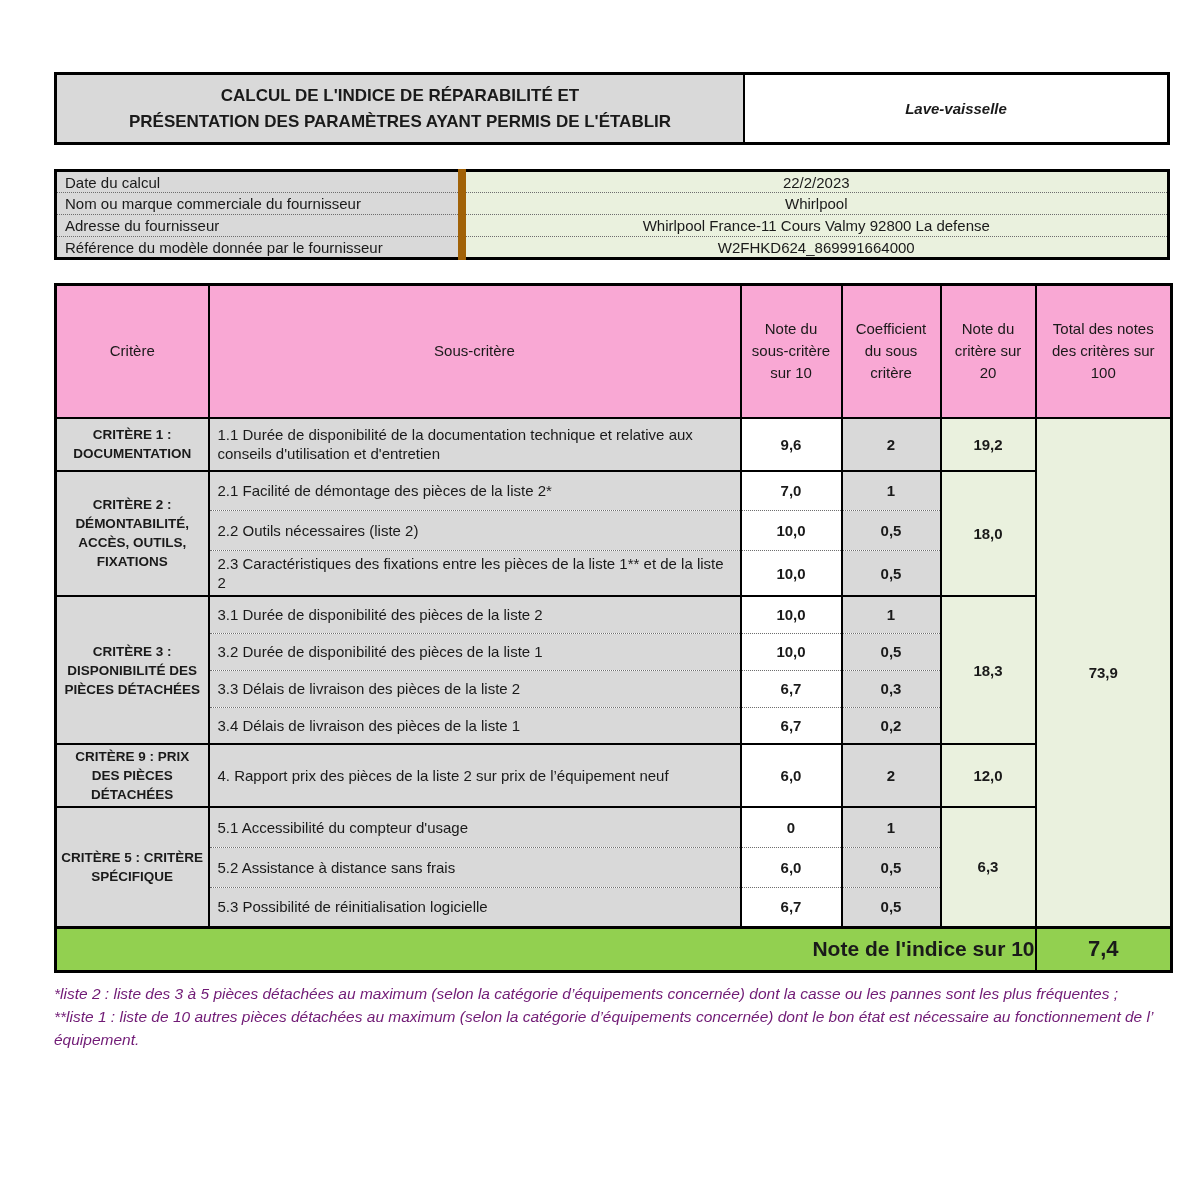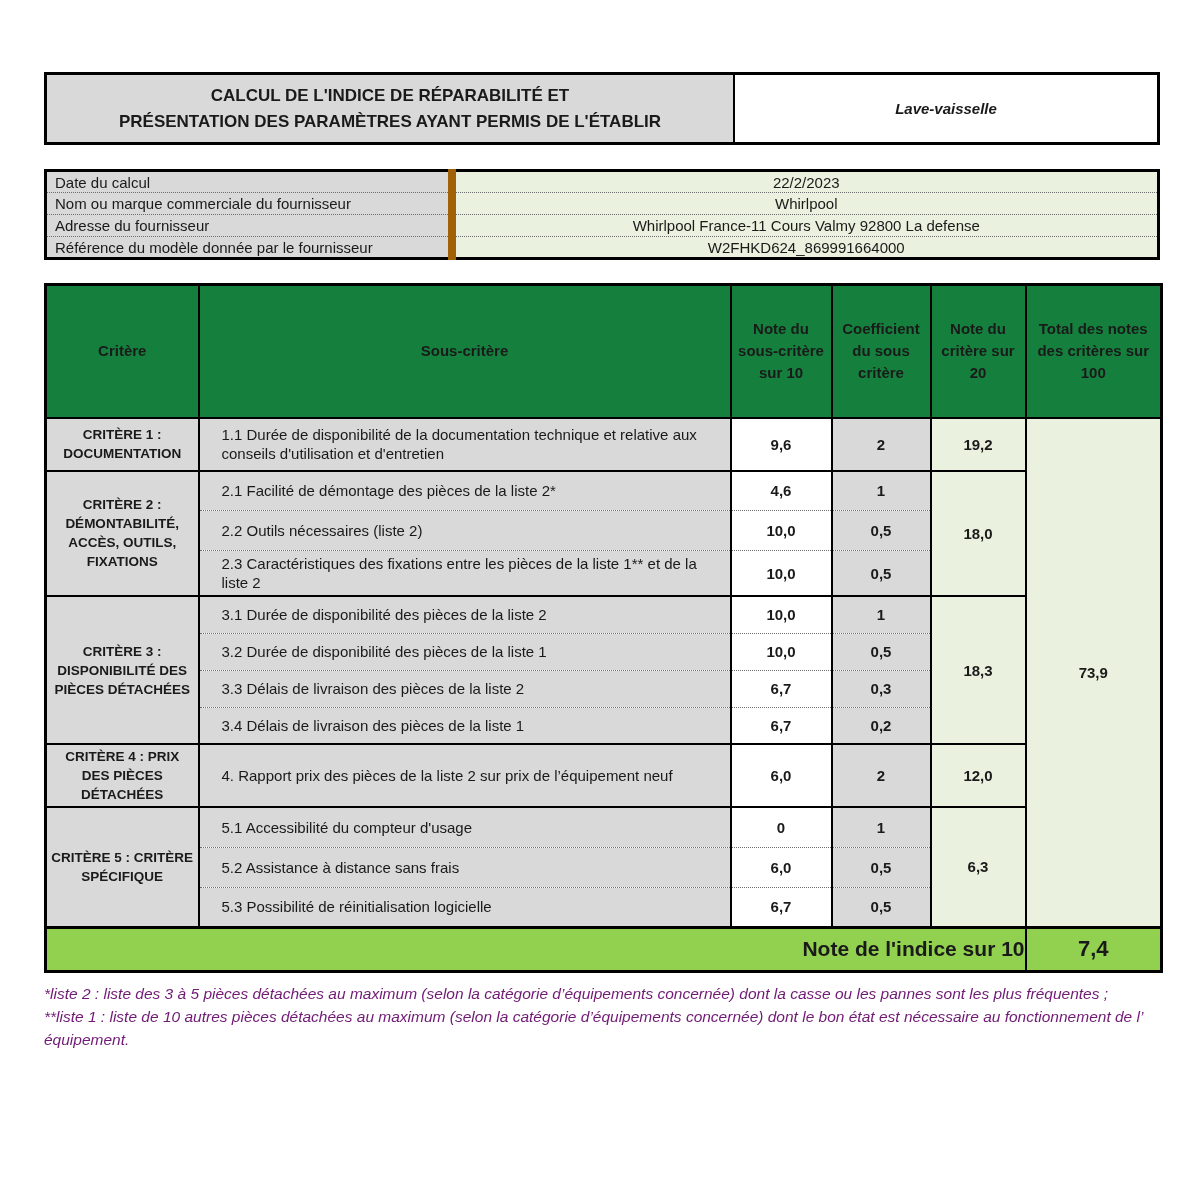--- a/index.html
+++ b/index.html
@@ -5,21 +5,21 @@
   * { margin: 0; padding: 0; box-sizing: border-box; }
   html, body { background: #ffffff; }
   body {
     width: 1200px; height: 1200px;
     font-family: "Liberation Sans", sans-serif;
     color: #1a1a1a;
     position: relative;
   }
   .content {
     position: absolute;
-    left: 44px; top: 72px;
+    left: 54px; top: 72px;
     width: 1116px;
   }
 
   
   .header-box {
     display: flex;
     border: 3px solid #000;
     height: 73px;
   }
   .header-title-cell {
@@ -80,42 +80,42 @@
   }
   .main-table td {
     border-left: 2px solid #000;
     border-right: 2px solid #000;
     border-top: 2px solid #000;
     vertical-align: middle;
     overflow: hidden;
   }
   .main-table tr.head td {
     height: 133px;
-    background: #15803d;
-    font-weight: bold;
+    background: #f9a8d4;
+    font-weight: normal;
     font-size: 15px;
     text-align: center;
     line-height: 22px;
     padding: 0 4px;
   }
   .main-table tr.head td.hc-sub { font-size: 15px; }
   .main-table td.crit {
     background: #d9d9d9;
     font-weight: bold;
     font-size: 13.5px;
     line-height: 19px;
     text-align: center;
     padding: 2px 3px;
   }
   .main-table td.sub {
     background: #d9d9d9;
     font-size: 15px;
     line-height: 19px;
     text-align: left;
-    padding: 3px 4px 3px 22px;
+    padding: 3px 4px 3px 8px;
   }
   .main-table td.n10 {
     background: #ffffff;
     font-weight: bold; font-size: 15px; text-align: center;
   }
   .main-table td.coef {
     background: #d9d9d9;
     font-weight: bold; font-size: 15px; text-align: center;
   }
   .main-table td.n20 {
@@ -212,21 +212,21 @@
         <td class="sub">1.1 Durée de disponibilité de la documentation technique et relative aux conseils d'utilisation et d'entretien</td>
         <td class="n10">9,6</td>
         <td class="coef">2</td>
         <td class="n20">19,2</td>
         <td class="total" rowspan="12">73,9</td>
       </tr>
 
       <tr class="r-std">
         <td class="crit" rowspan="3">CRITÈRE 2 : DÉMONTABILITÉ, ACCÈS, OUTILS, FIXATIONS</td>
         <td class="sub">2.1 Facilité de démontage des pièces de la liste 2*</td>
-        <td class="n10">4,6</td>
+        <td class="n10">7,0</td>
         <td class="coef">1</td>
         <td class="n20" rowspan="3">18,0</td>
       </tr>
       <tr class="r-std subrow">
         <td class="sub">2.2 Outils nécessaires (liste 2)</td>
         <td class="n10">10,0</td>
         <td class="coef">0,5</td>
       </tr>
       <tr class="r-std subrow">
         <td class="sub">2.3 Caractéristiques des fixations entre les pièces de la liste 1** et de la liste 2</td>
@@ -251,21 +251,21 @@
         <td class="n10">6,7</td>
         <td class="coef">0,3</td>
       </tr>
       <tr class="r-med subrow">
         <td class="sub">3.4 Délais de livraison des pièces de la liste 1</td>
         <td class="n10">6,7</td>
         <td class="coef">0,2</td>
       </tr>
 
       <tr class="r-big">
-        <td class="crit">CRITÈRE 4 : PRIX DES PIÈCES DÉTACHÉES</td>
+        <td class="crit">CRITÈRE 9 : PRIX DES PIÈCES DÉTACHÉES</td>
         <td class="sub">4. Rapport prix des pièces de la liste 2 sur prix de l’équipement neuf</td>
         <td class="n10">6,0</td>
         <td class="coef">2</td>
         <td class="n20">12,0</td>
       </tr>
 
       <tr class="r-std">
         <td class="crit" rowspan="3">CRITÈRE 5 : CRITÈRE SPÉCIFIQUE</td>
         <td class="sub">5.1 Accessibilité du compteur d'usage</td>
         <td class="n10">0</td>

